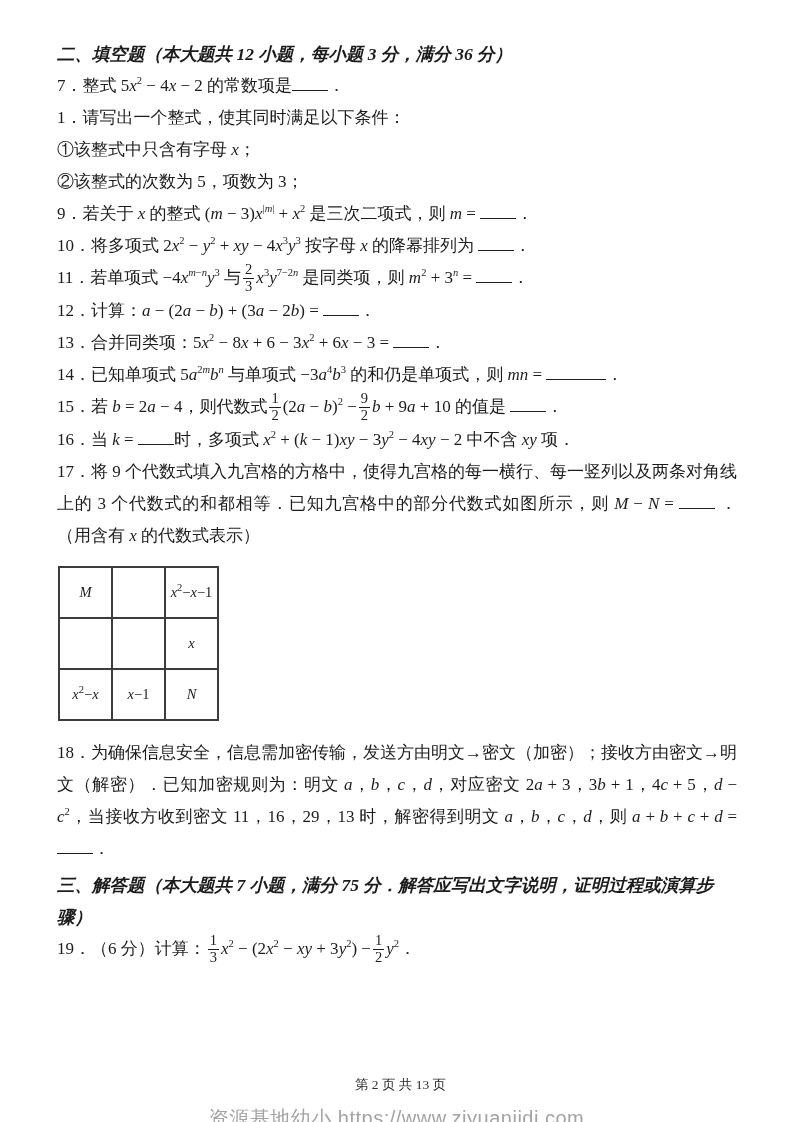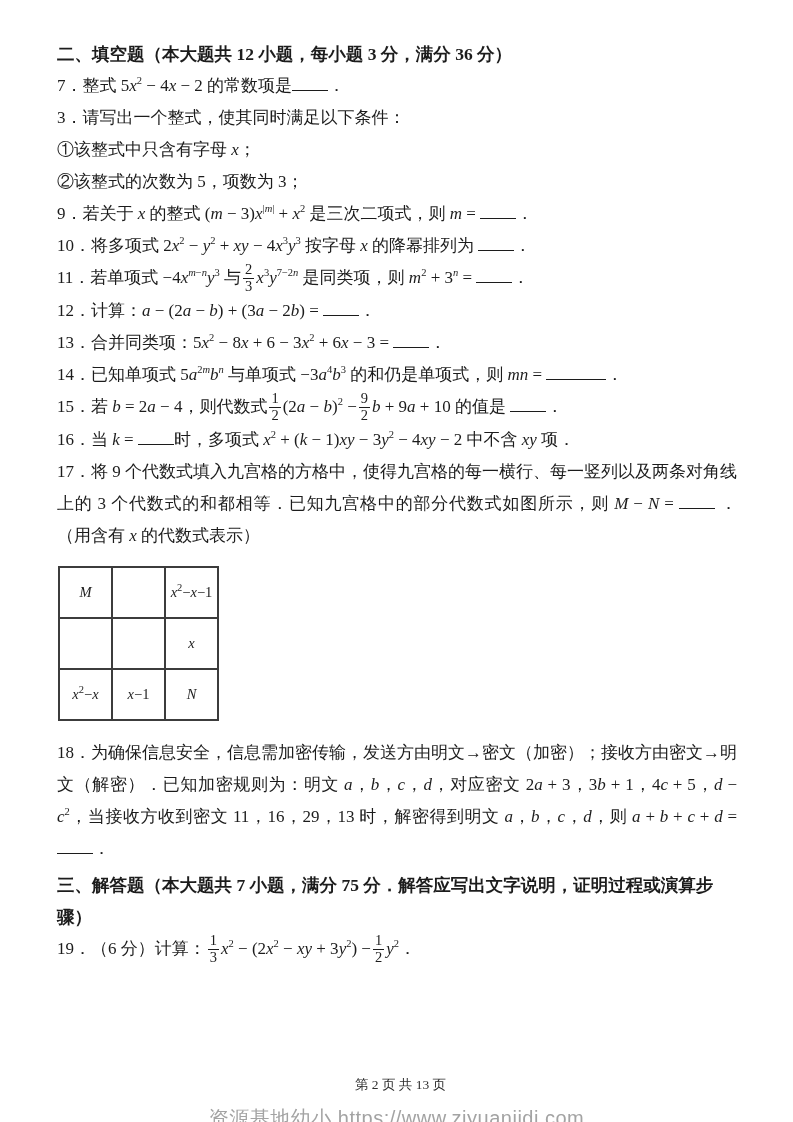--- a/index.html
+++ b/index.html
@@ -10,20 +10,21 @@
     background:#ffffff;
     font-family:"Liberation Serif","DejaVu Serif",serif;
     color:#1c1c1c;
     box-sizing:border-box;
     padding:38px 56px 0 57px;
     overflow:hidden;
   }
   h2.sec{
     margin:0;font-size:17.5px;line-height:32px;font-weight:bold;
     font-family:"Liberation Serif","DejaVu Serif",serif;
+    font-style:italic;
   }
   h2.sec-answer{margin-top:4px;}
   p.line{margin:0;font-size:17px;line-height:32px;text-align:justify;}
   p.line i{font-style:italic;}
   sup{font-size:10.5px;line-height:0;vertical-align:super;}
   .blank{
     display:inline-block;width:36px;height:15px;
     border-bottom:1px solid #1c1c1c;vertical-align:baseline;
   }
   .blank-wide{width:60px;}
@@ -58,21 +59,21 @@
   }
 </style>
 </head>
 <body>
 
 <div class="page">
 
   <h2 class="sec">二、填空题（本大题共 12 小题，每小题 3 分，满分 36 分）</h2>
 
   <p class="line">7．整式 5<i>x</i><sup>2</sup> − 4<i>x</i> − 2 的常数项是<span class="blank"></span>．</p>
-  <p class="line">3．请写出一个整式，使其同时满足以下条件：</p>
+  <p class="line">1．请写出一个整式，使其同时满足以下条件：</p>
   <p class="line">①该整式中只含有字母 <i>x</i>；</p>
   <p class="line">②该整式的次数为 5，项数为 3；</p>
   <p class="line">9．若关于 <i>x</i> 的整式 (<i>m</i> − 3)<i>x</i><sup>|<i>m</i>|</sup> + <i>x</i><sup>2</sup> 是三次二项式，则 <i>m</i> = <span class="blank"></span>．</p>
   <p class="line">10．将多项式 2<i>x</i><sup>2</sup> − <i>y</i><sup>2</sup> + <i>xy</i> − 4<i>x</i><sup>3</sup><i>y</i><sup>3</sup> 按字母 <i>x</i> 的降幂排列为 <span class="blank"></span>．</p>
   <p class="line">11．若单项式 −4<i>x</i><sup><i>m</i>−<i>n</i></sup><i>y</i><sup>3</sup> 与<span class="frac"><span class="fn">2</span><span class="fd">3</span></span><i>x</i><sup>3</sup><i>y</i><sup>7−2<i>n</i></sup> 是同类项，则 <i>m</i><sup>2</sup> + 3<sup><i>n</i></sup> = <span class="blank"></span>．</p>
   <p class="line">12．计算：<i>a</i> − (2<i>a</i> − <i>b</i>) + (3<i>a</i> − 2<i>b</i>) = <span class="blank"></span>．</p>
   <p class="line">13．合并同类项：5<i>x</i><sup>2</sup> − 8<i>x</i> + 6 − 3<i>x</i><sup>2</sup> + 6<i>x</i> − 3 = <span class="blank"></span>．</p>
   <p class="line">14．已知单项式 5<i>a</i><sup>2<i>m</i></sup><i>b</i><sup><i>n</i></sup> 与单项式 −3<i>a</i><sup>4</sup><i>b</i><sup>3</sup> 的和仍是单项式，则 <i>mn</i> = <span class="blank blank-wide"></span>．</p>
   <p class="line">15．若 <i>b</i> = 2<i>a</i> − 4，则代数式<span class="frac"><span class="fn">1</span><span class="fd">2</span></span>(2<i>a</i> − <i>b</i>)<sup>2</sup> −<span class="frac"><span class="fn">9</span><span class="fd">2</span></span><i>b</i> + 9<i>a</i> + 10 的值是 <span class="blank"></span>．</p>
   <p class="line">16．当 <i>k</i> = <span class="blank"></span>时，多项式 <i>x</i><sup>2</sup> + (<i>k</i> − 1)<i>xy</i> − 3<i>y</i><sup>2</sup> − 4<i>xy</i> − 2 中不含 <i>xy</i> 项．</p>

